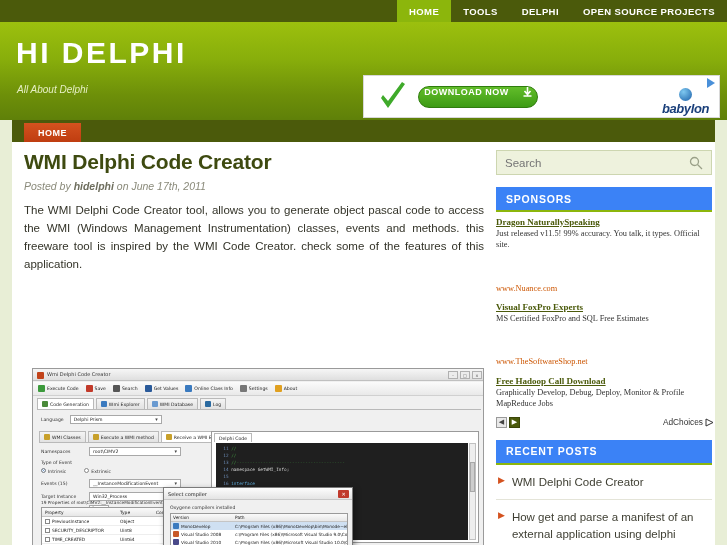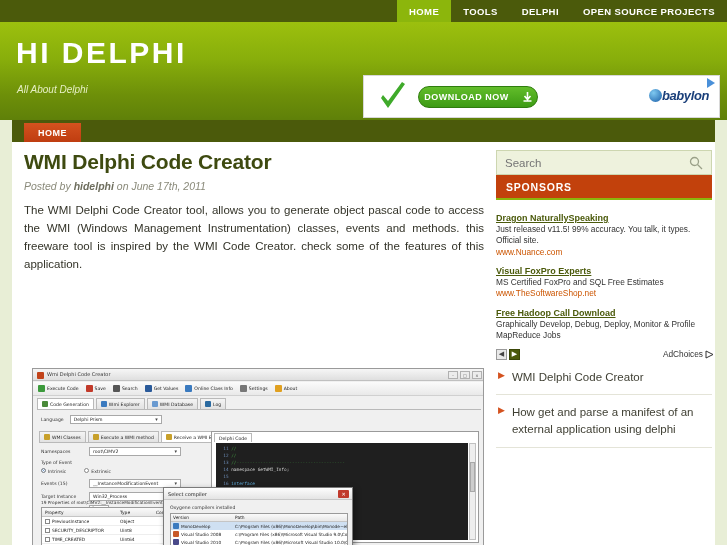--- a/index.html
+++ b/index.html
@@ -55,29 +55,29 @@
   }
   .banner-check {
     position: absolute; left: 14px; top: 5px;
     width: 30px; height: 32px;
   }
   .dl-btn {
     position: absolute; left: 54px; top: 10px;
     width: 120px; height: 22px; border-radius: 11px;
     background: linear-gradient(to bottom, #62bd2a 0%, #3d9b14 100%);
     border: 1px solid #2f7d0d;
-    display: flex; align-items: center; justify-content: center;
+    display: flex; align-items: flex-start; justify-content: center;
     gap: 14px; cursor: pointer;
   }
   .dl-btn span {
     color: #ffffff; font-size: 9px; font-weight: bold; letter-spacing: 0.5px;
   }
   .babylon {
     position: absolute; right: 10px; top: 12px;
-    display: flex; align-items: center; gap: 0;
+    display: flex; align-items: center; gap: 0; flex-direction: column;
   }
   .babylon-globe {
     width: 13px; height: 13px; border-radius: 50%;
     background: radial-gradient(circle at 35% 30%, #7ec8f0, #1b5fa8);
   }
   .babylon-text {
     font-size: 13px; font-weight: bold; color: #1a3f7a;
     font-style: italic; letter-spacing: -0.4px;
   }
   .adchoice-tri {
@@ -249,31 +249,31 @@
   .sidebar { position: absolute; left: 484px; top: 30px; width: 218px; }
   .searchbox {
     width: 216px; height: 25px; background: #eef2dd; border: 1px solid #cdd6b0;
     display: flex; align-items: center; padding: 0 8px; cursor: text;
   }
   .searchbox input {
     flex: 1; border: none; outline: none; background: transparent;
     font-family: "Liberation Sans", sans-serif; font-size: 11.5px; color: #6a6a5a;
   }
   .sec-head {
-    margin-top: 0; width: 216px; height: 25px;
-    background: #c2410c; border-bottom: 2px solid #8cb60c;
+    margin-top: 12px; width: 216px; height: 25px;
+    background: #3b82f6; border-bottom: 2px solid #8cb60c;
     display: flex; align-items: center; padding-left: 10px;
     color: #ffffff; font-size: 10.5px; font-weight: bold; letter-spacing: 0.8px;
   }
-  .ads { width: 216px; padding-top: 12px; }
+  .ads { width: 216px; padding-top: 4px; font-family: Liberation Serif, serif; }
   .ad { margin-bottom: 7px; }
   .ad-title { font-size: 9px; font-weight: bold; color: #4b5a0b;
               text-decoration: underline; cursor: pointer; line-height: 1.35; }
   .ad-desc { font-size: 8.3px; color: #333; line-height: 1.35; }
-  .ad-url { font-size: 8.3px; color: #cc5500; line-height: 1.4; cursor: pointer; }
+  .ad-url { font-size: 8.3px; color: #cc5500; line-height: 1.4; cursor: pointer; margin-top: 32px; }
   .ad-foot { display: flex; align-items: center; justify-content: space-between; margin-top: 1px; }
   .arrows { display: flex; gap: 2px; }
   .arw { width: 11px; height: 11px; border: 1px solid #9a9a9a; background: #e9e9e9;
          display: flex; align-items: center; justify-content: center; font-size: 7px; color: #444; cursor: pointer; }
   .arw.dark { background: #4b5a0b; border-color: #3a4608; color: #fff; }
   .adchoices { font-size: 8.3px; color: #333; display: flex; align-items: center; gap: 2px; }
 
   .posts { width: 216px; }
   .post-item {
     display: flex; gap: 7px; padding: 9px 4px 9px 2px;
@@ -565,20 +565,21 @@
           <div class="arw dark">▶</div>
         </div>
         <div class="adchoices">
           <span>AdChoices</span>
           <svg width="9" height="9" viewBox="0 0 9 9">
             <path d="M1 1 L8 4.5 L1 8 Z" fill="none" stroke="#333" stroke-width="1"></path>
           </svg>
         </div>
       </div>
 
+      <div class="sec-head">RECENT POSTS</div>
       <div class="posts" id="posts">
           <div class="post-item">
             <div class="bullet">▶</div>
             <div class="post-link">WMI Delphi Code Creator</div>
           </div>
           <div class="post-item">
             <div class="bullet">▶</div>
             <div class="post-link">How get and parse a manifest of an external application using delphi</div>
           </div>
         </div>

